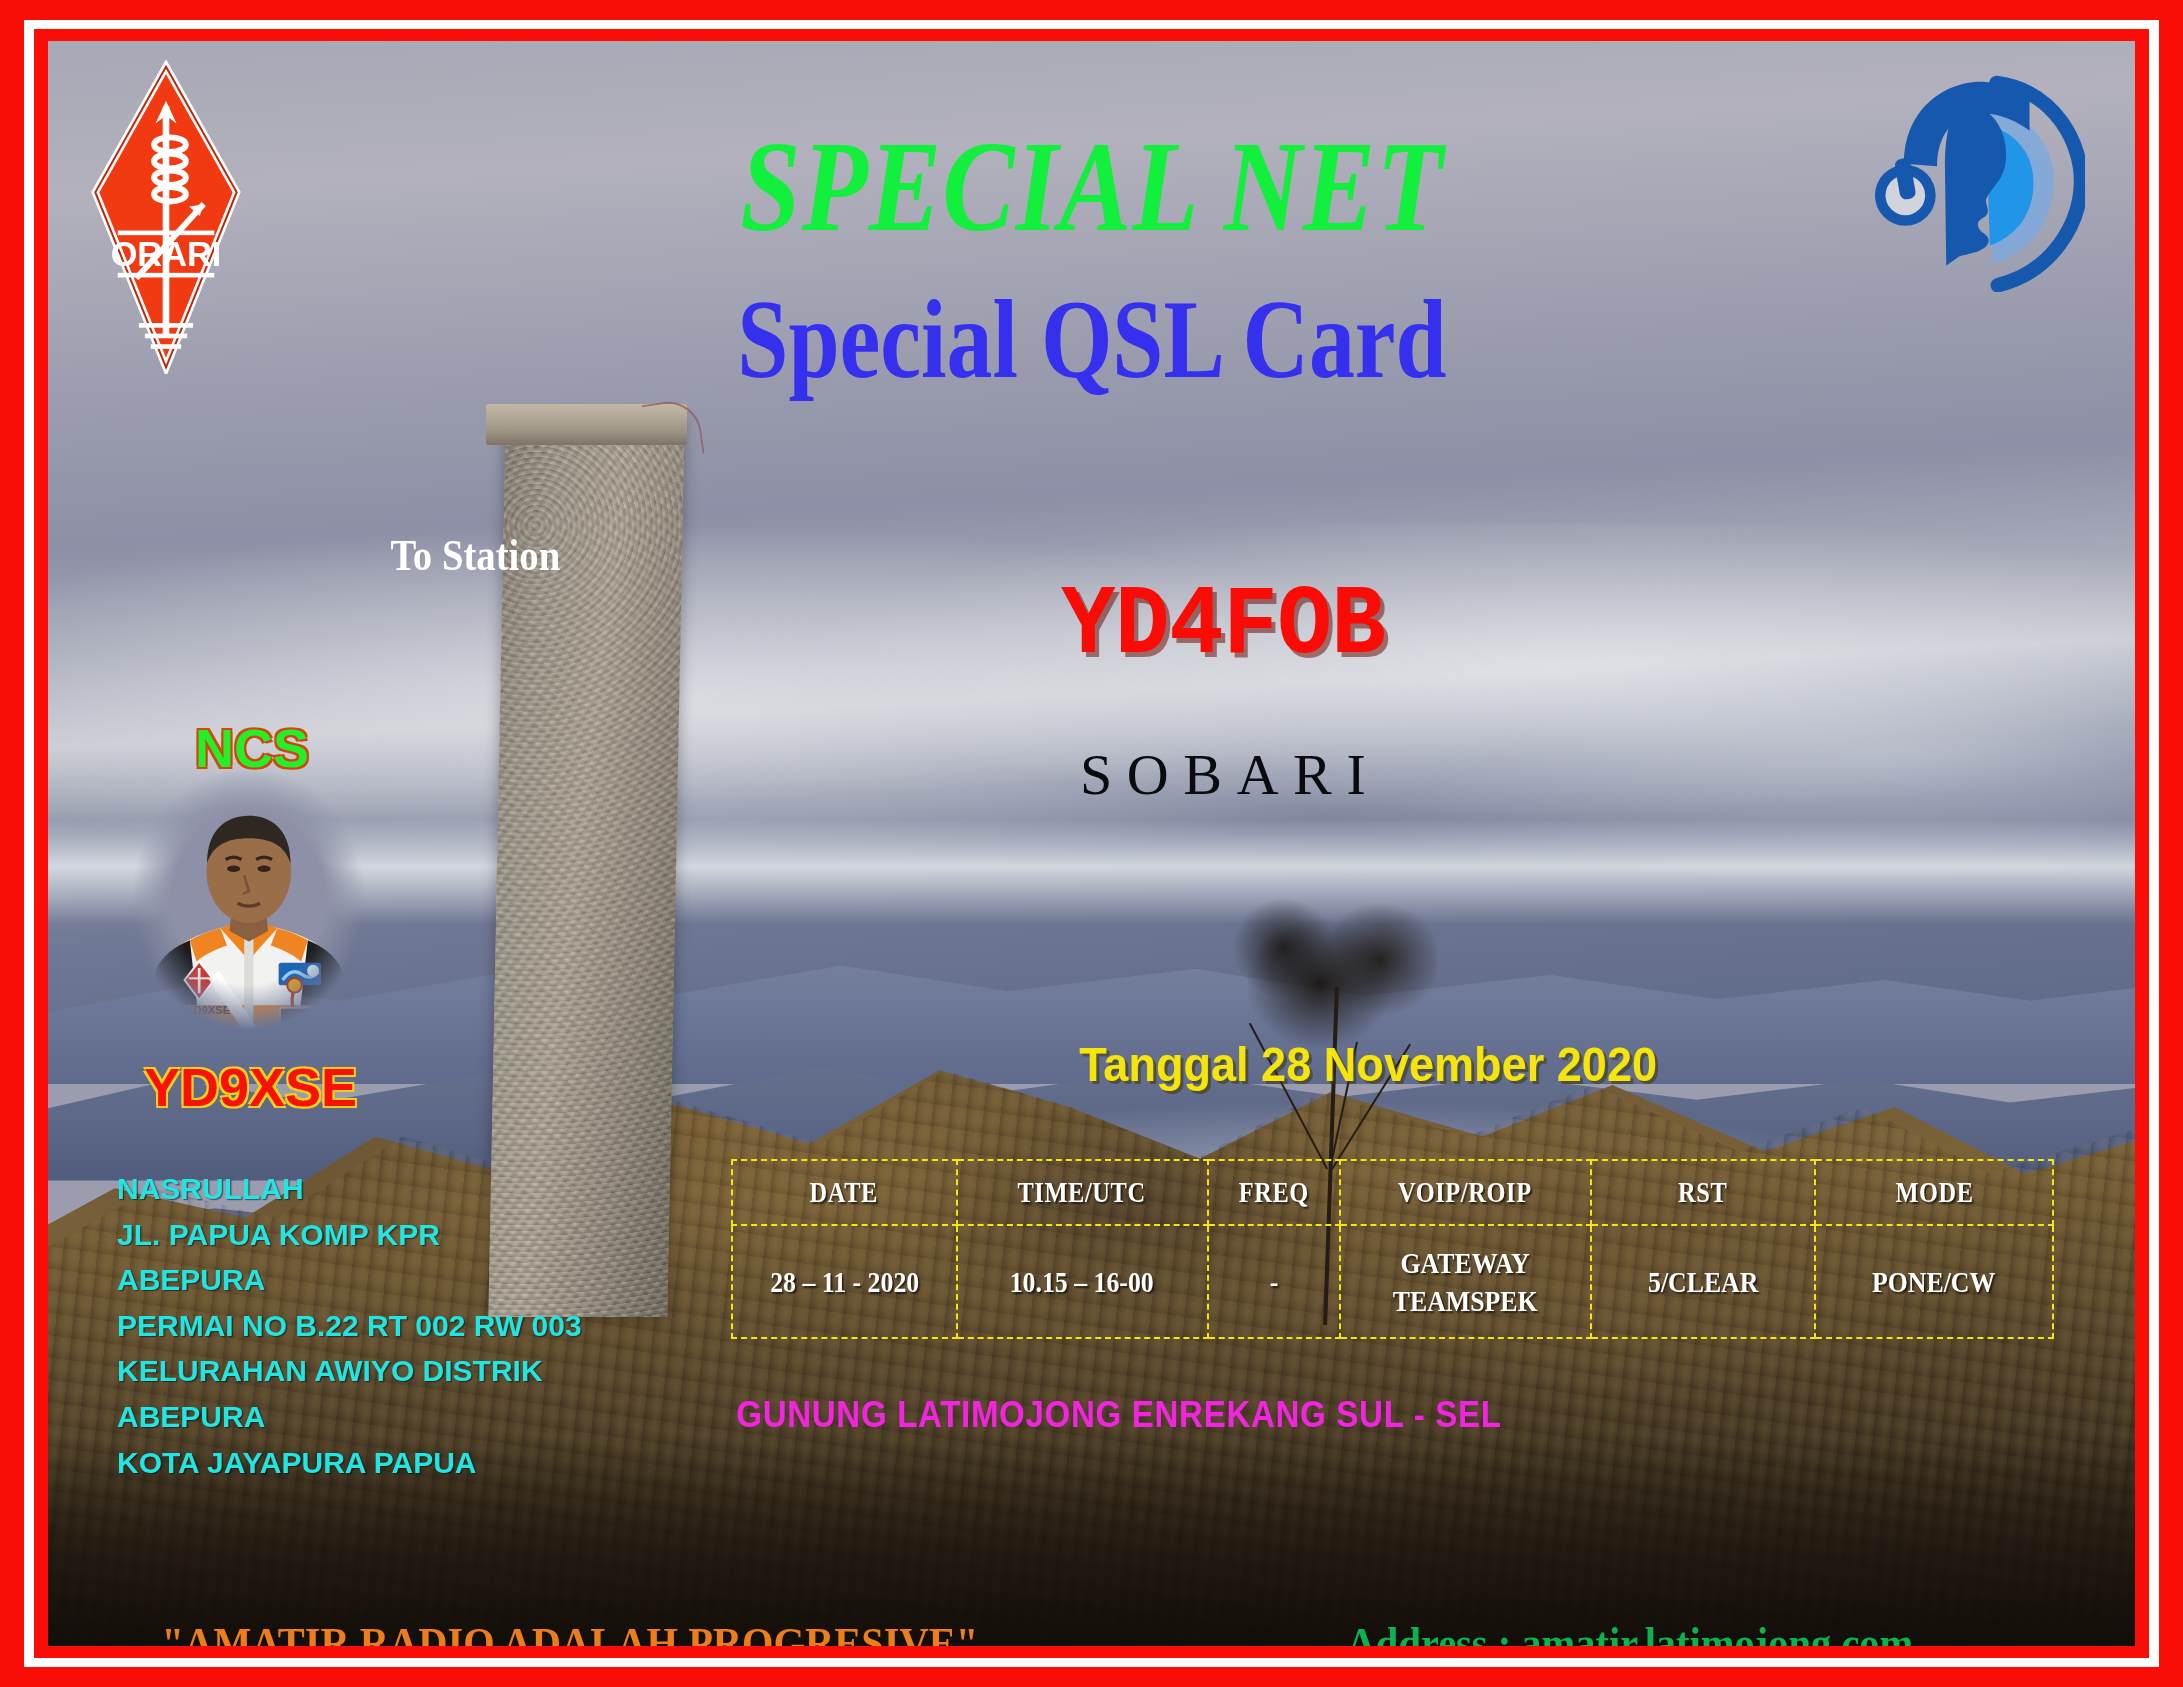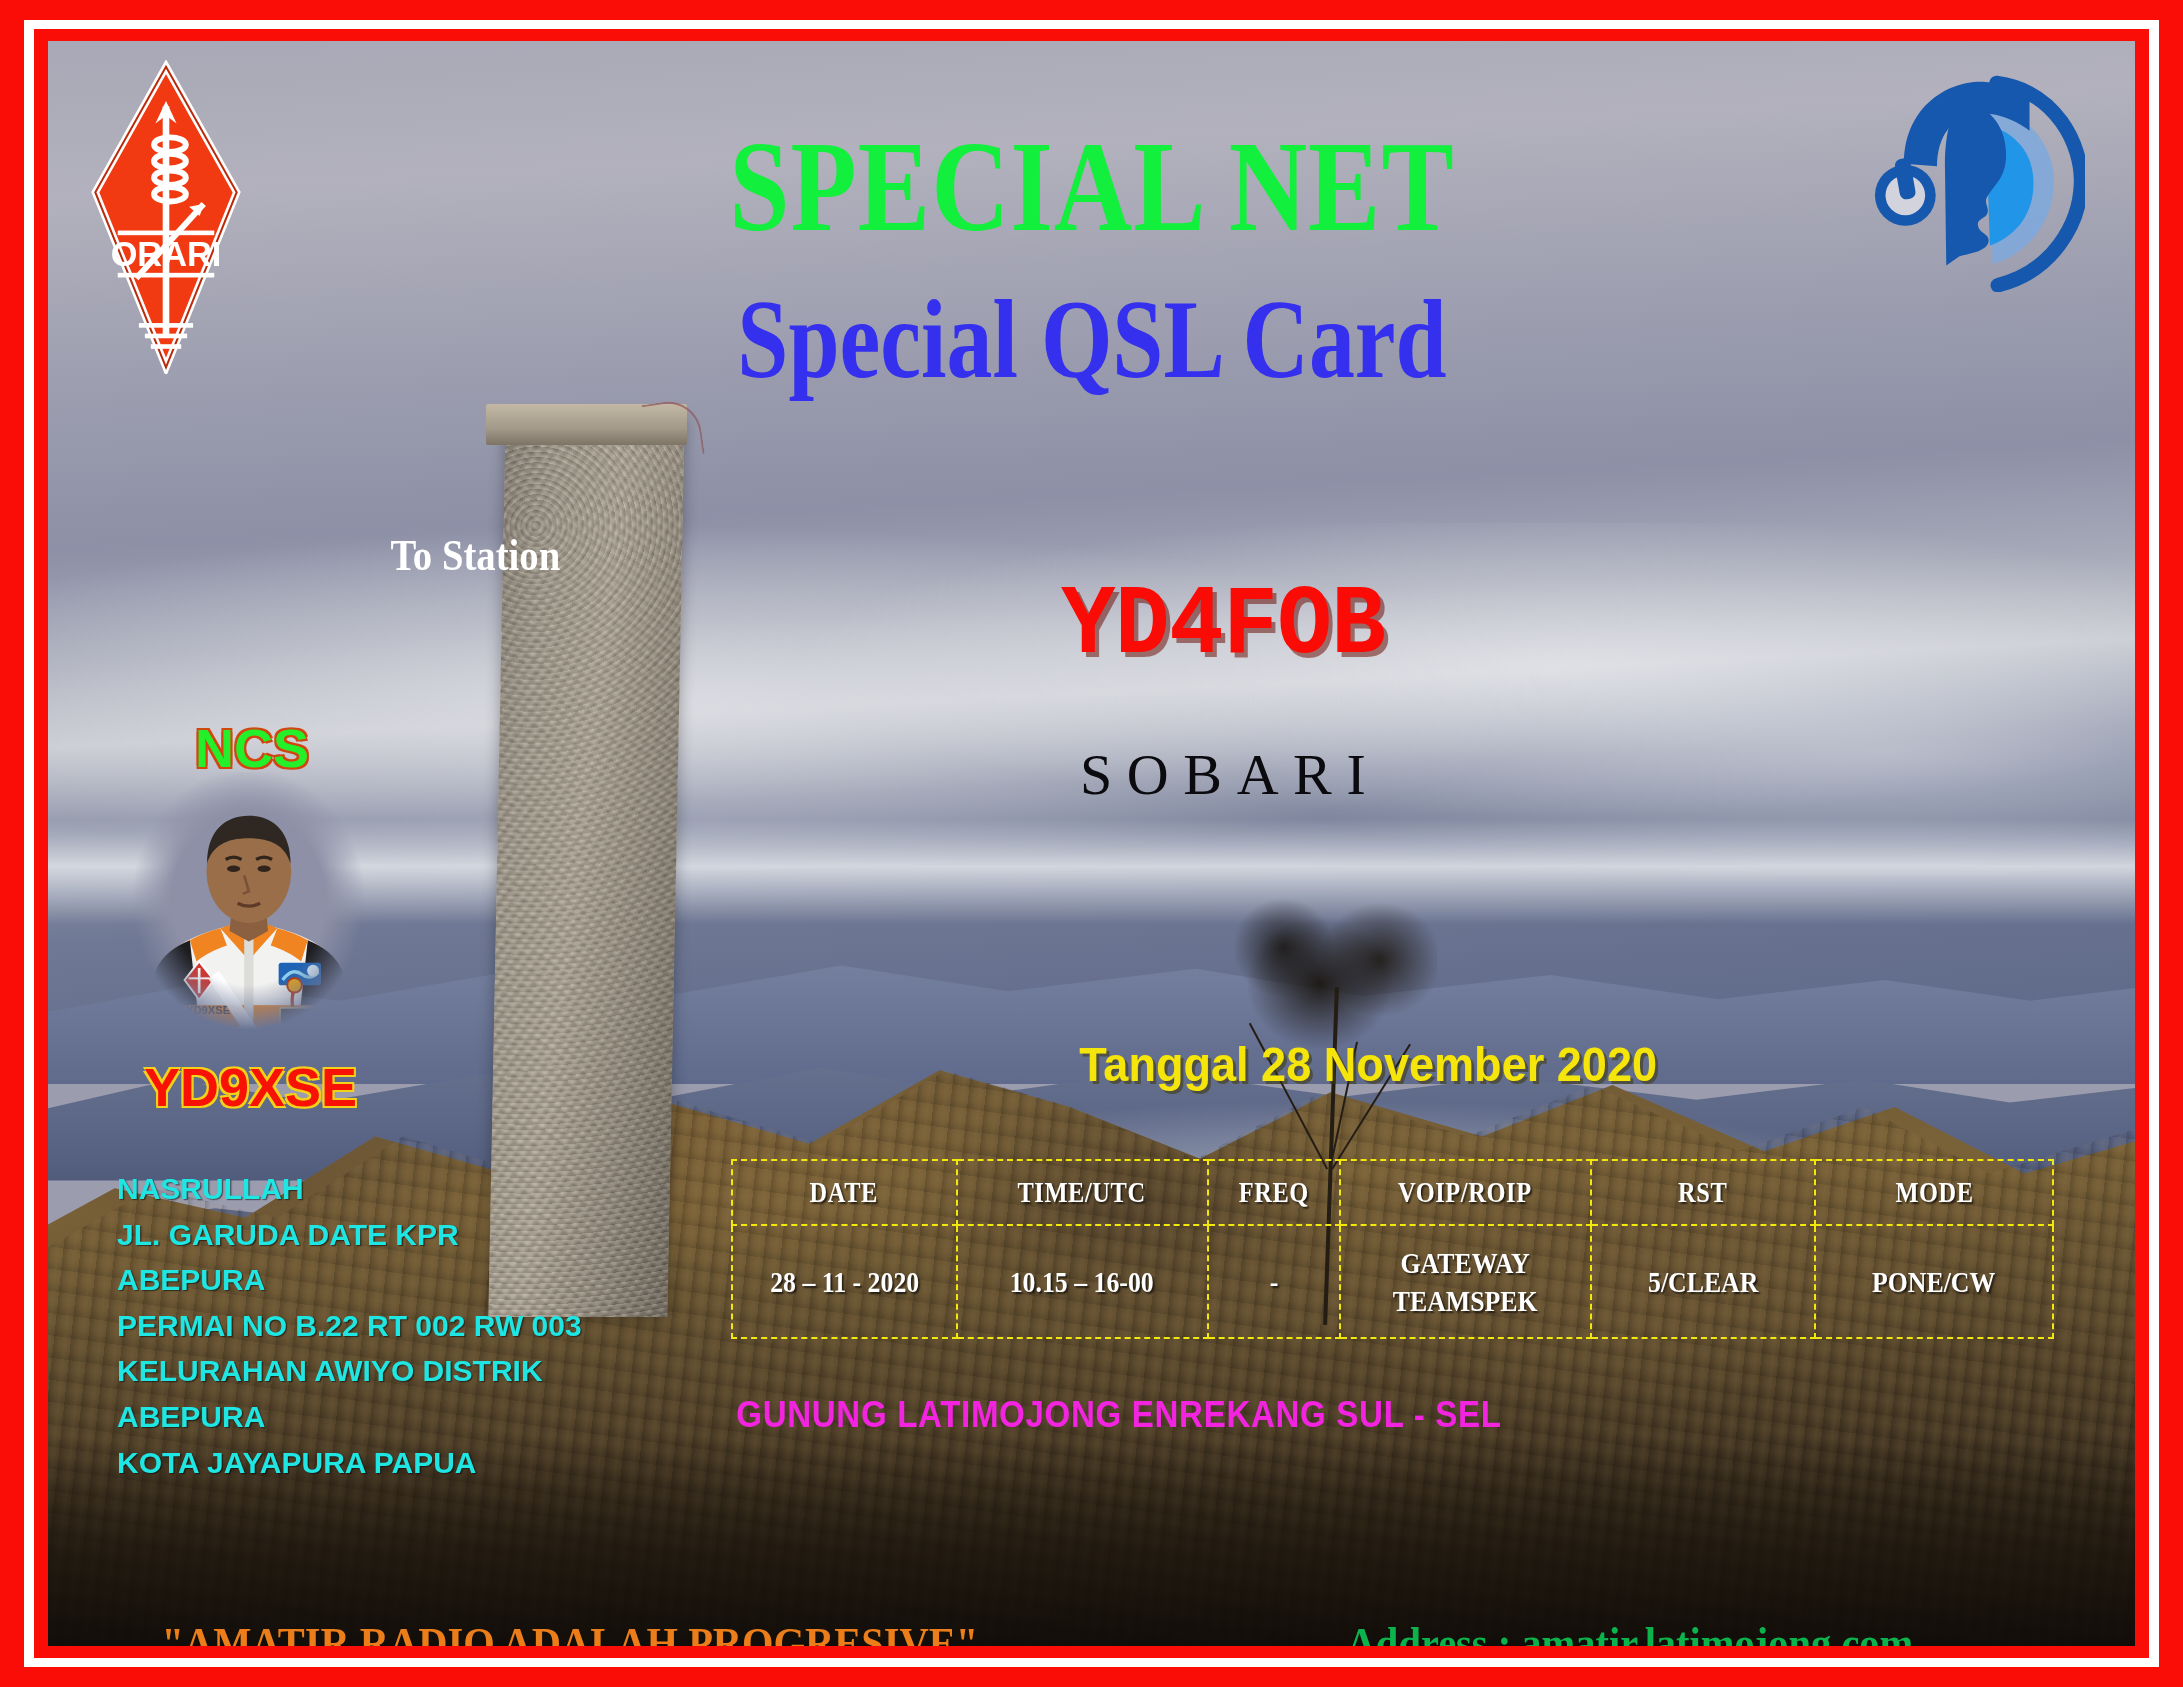--- a/index.html
+++ b/index.html
@@ -83,21 +83,21 @@
   .abs{position:absolute;white-space:nowrap;line-height:1;}
 
   
   #orari{position:absolute;left:2.0%;top:1.2%;width:152px;height:314px;}
 
   
   #voip{position:absolute;right:2.4%;top:1.6%;width:218px;height:225px;}
 
   
   #title-special-net{left:50%;transform:translateX(-50%);top:81px;
-     font-family:"Liberation Serif",serif;font-weight:700;
+     font-family:"Liberation Serif",serif;font-weight:700;font-style:italic;
      font-size:129px;letter-spacing:1.3px;color:#12ef3c;
      font-stretch:condensed;transform-origin:center;}
   #title-special-net span{display:inline-block;transform:scaleX(.84);}
   #title-qsl{left:50%;transform:translateX(-50%);top:226px;
      font-family:"Liberation Serif",serif;font-weight:700;
      font-size:112px;color:#3530ee;margin-top:16px;}
   #title-qsl span{display:inline-block;transform:scaleX(.82);}
 
   #to-station{left:331px;top:493px;font-family:"Liberation Serif",serif;font-weight:700;
      font-size:44px;color:#ffffff;}
@@ -319,21 +319,21 @@
 
     <div class="abs ylw" id="ln-tanggal">
       <span>Tanggal  28  November  2020</span>
     </div>
 
     <div class="abs" id="ncs">NCS</div>
     <div class="abs" id="yd9xse">YD9XSE</div>
 
     <div id="addr">
       <div>NASRULLAH</div>
-      <div>JL. GARUDA DATE KPR</div>
+      <div>JL. PAPUA KOMP KPR</div>
       <div>ABEPURA</div>
       <div>PERMAI NO B.22 RT 002 RW 003</div>
       <div>KELURAHAN AWIYO DISTRIK</div>
       <div>ABEPURA</div>
       <div>KOTA JAYAPURA PAPUA</div>
     </div>
 
     <table id="qso-table">
       <tbody>
           <tr class="head">

